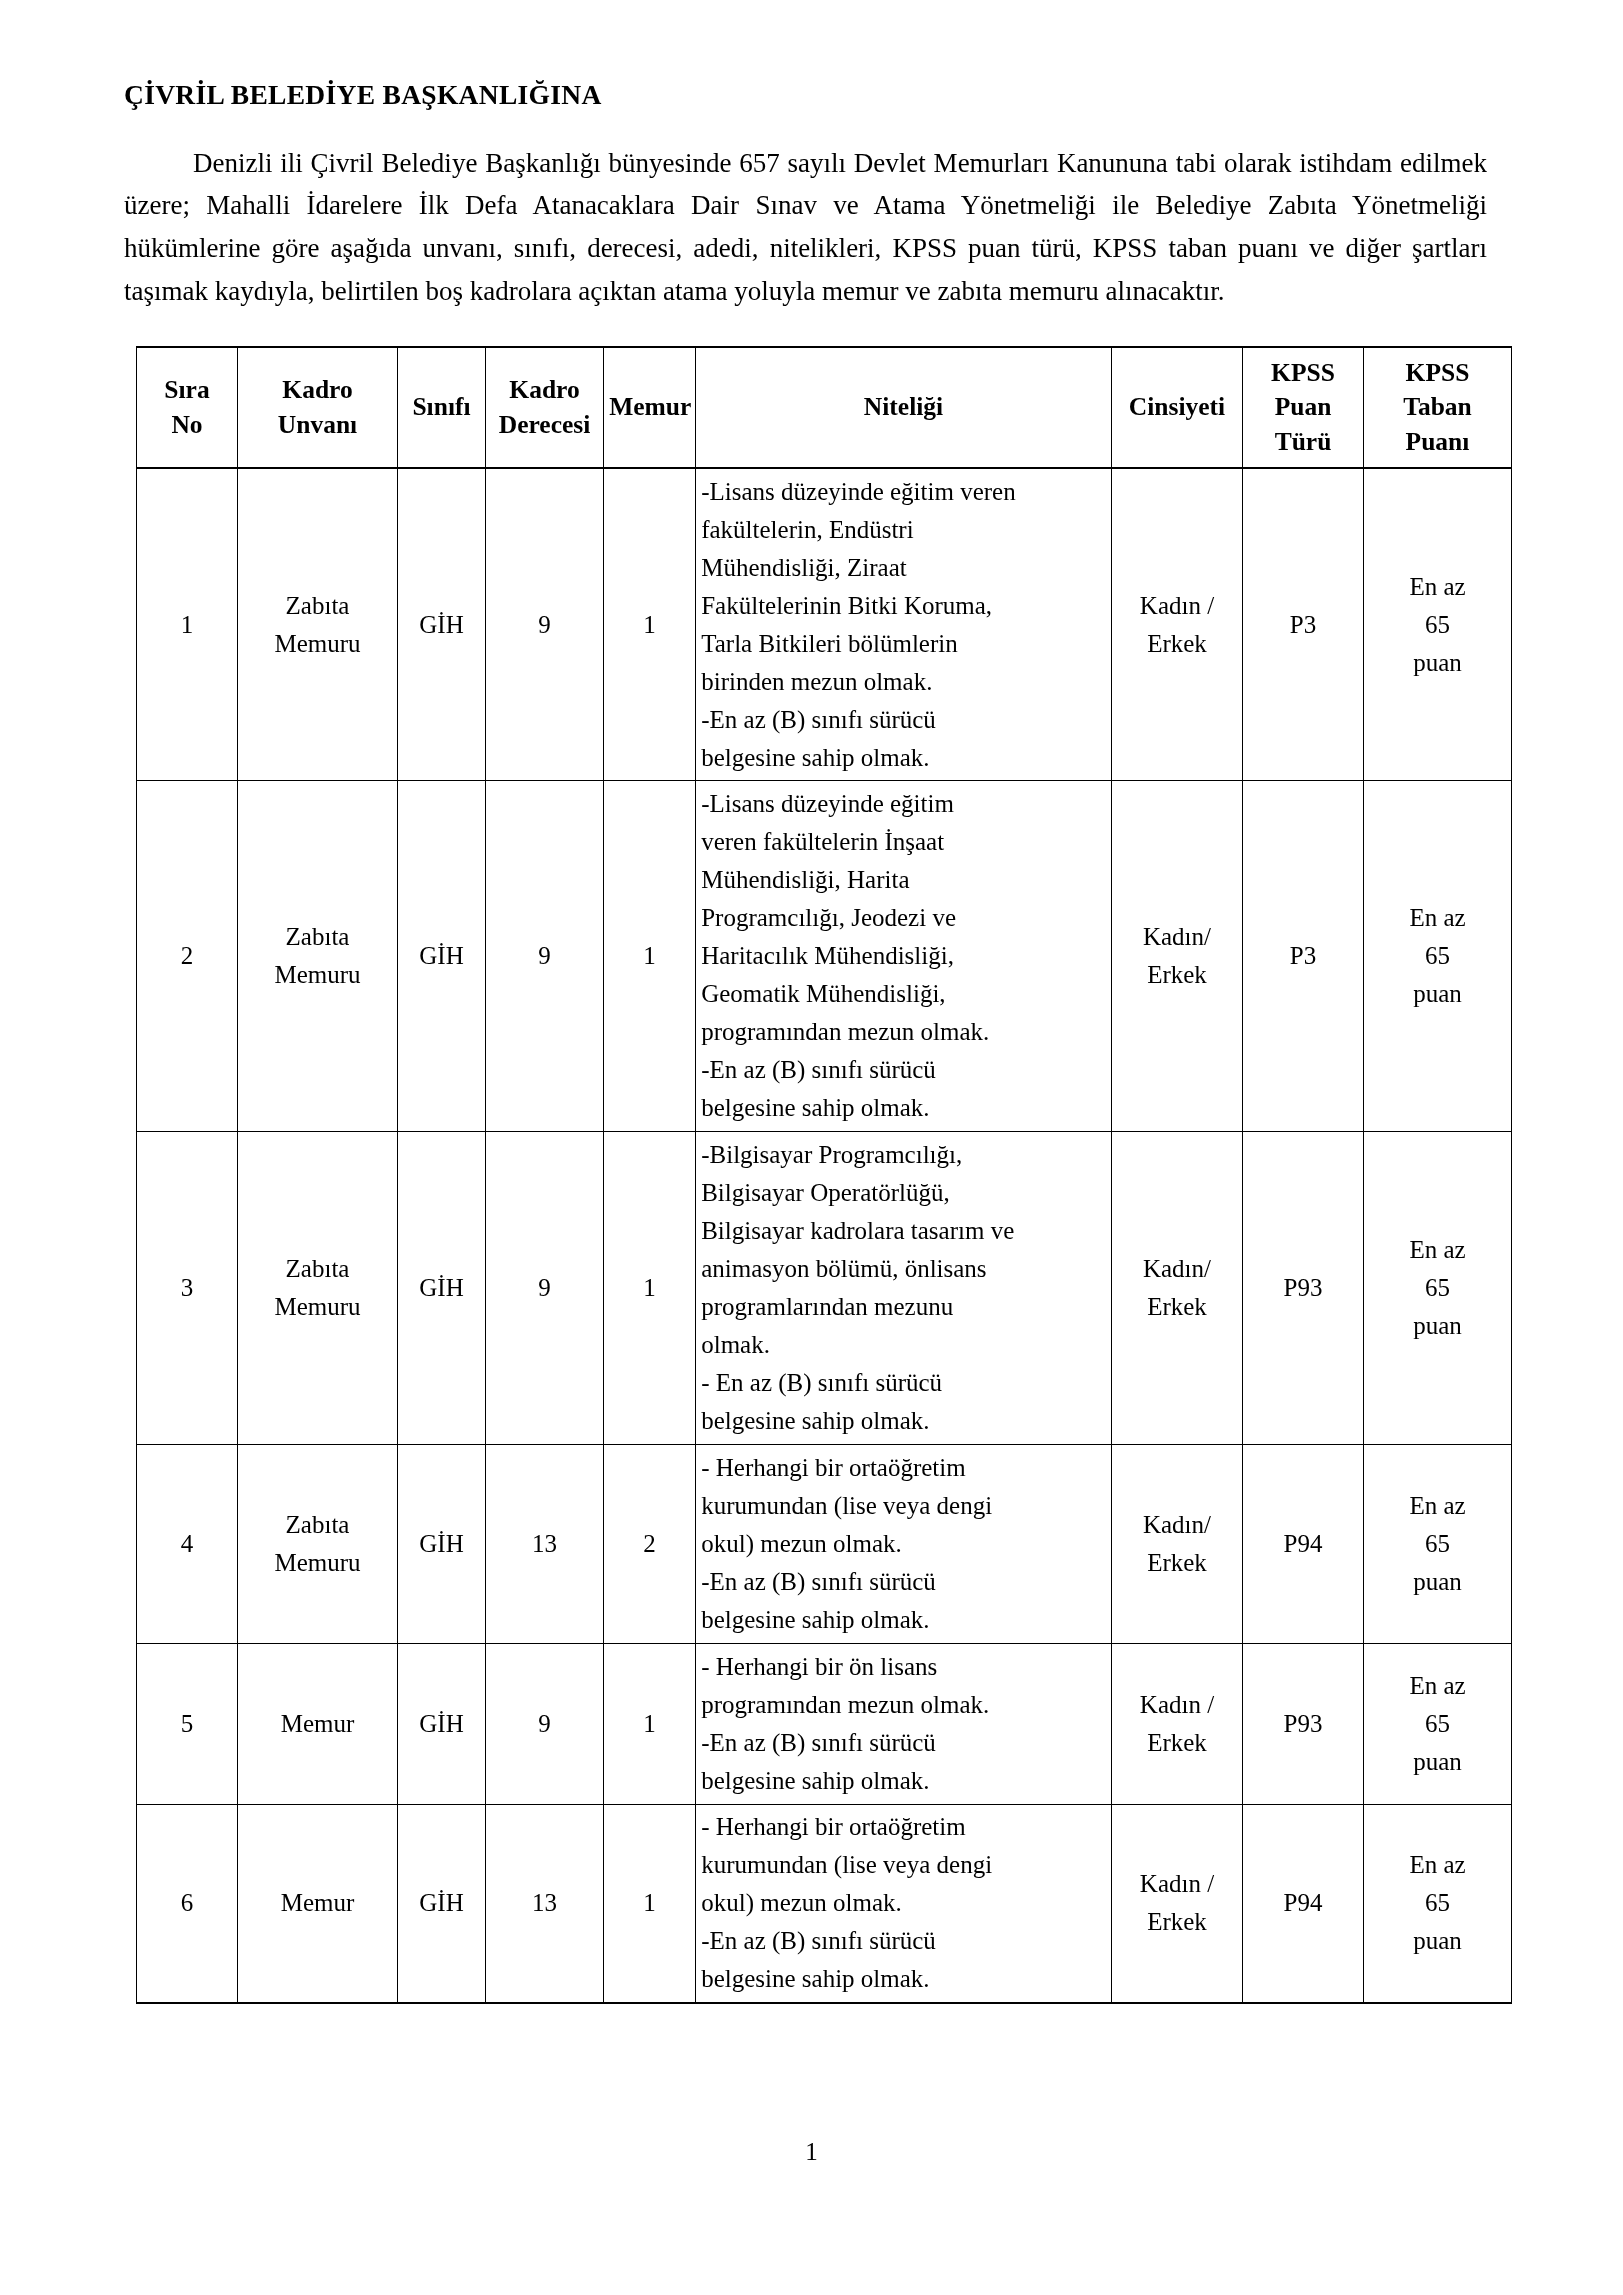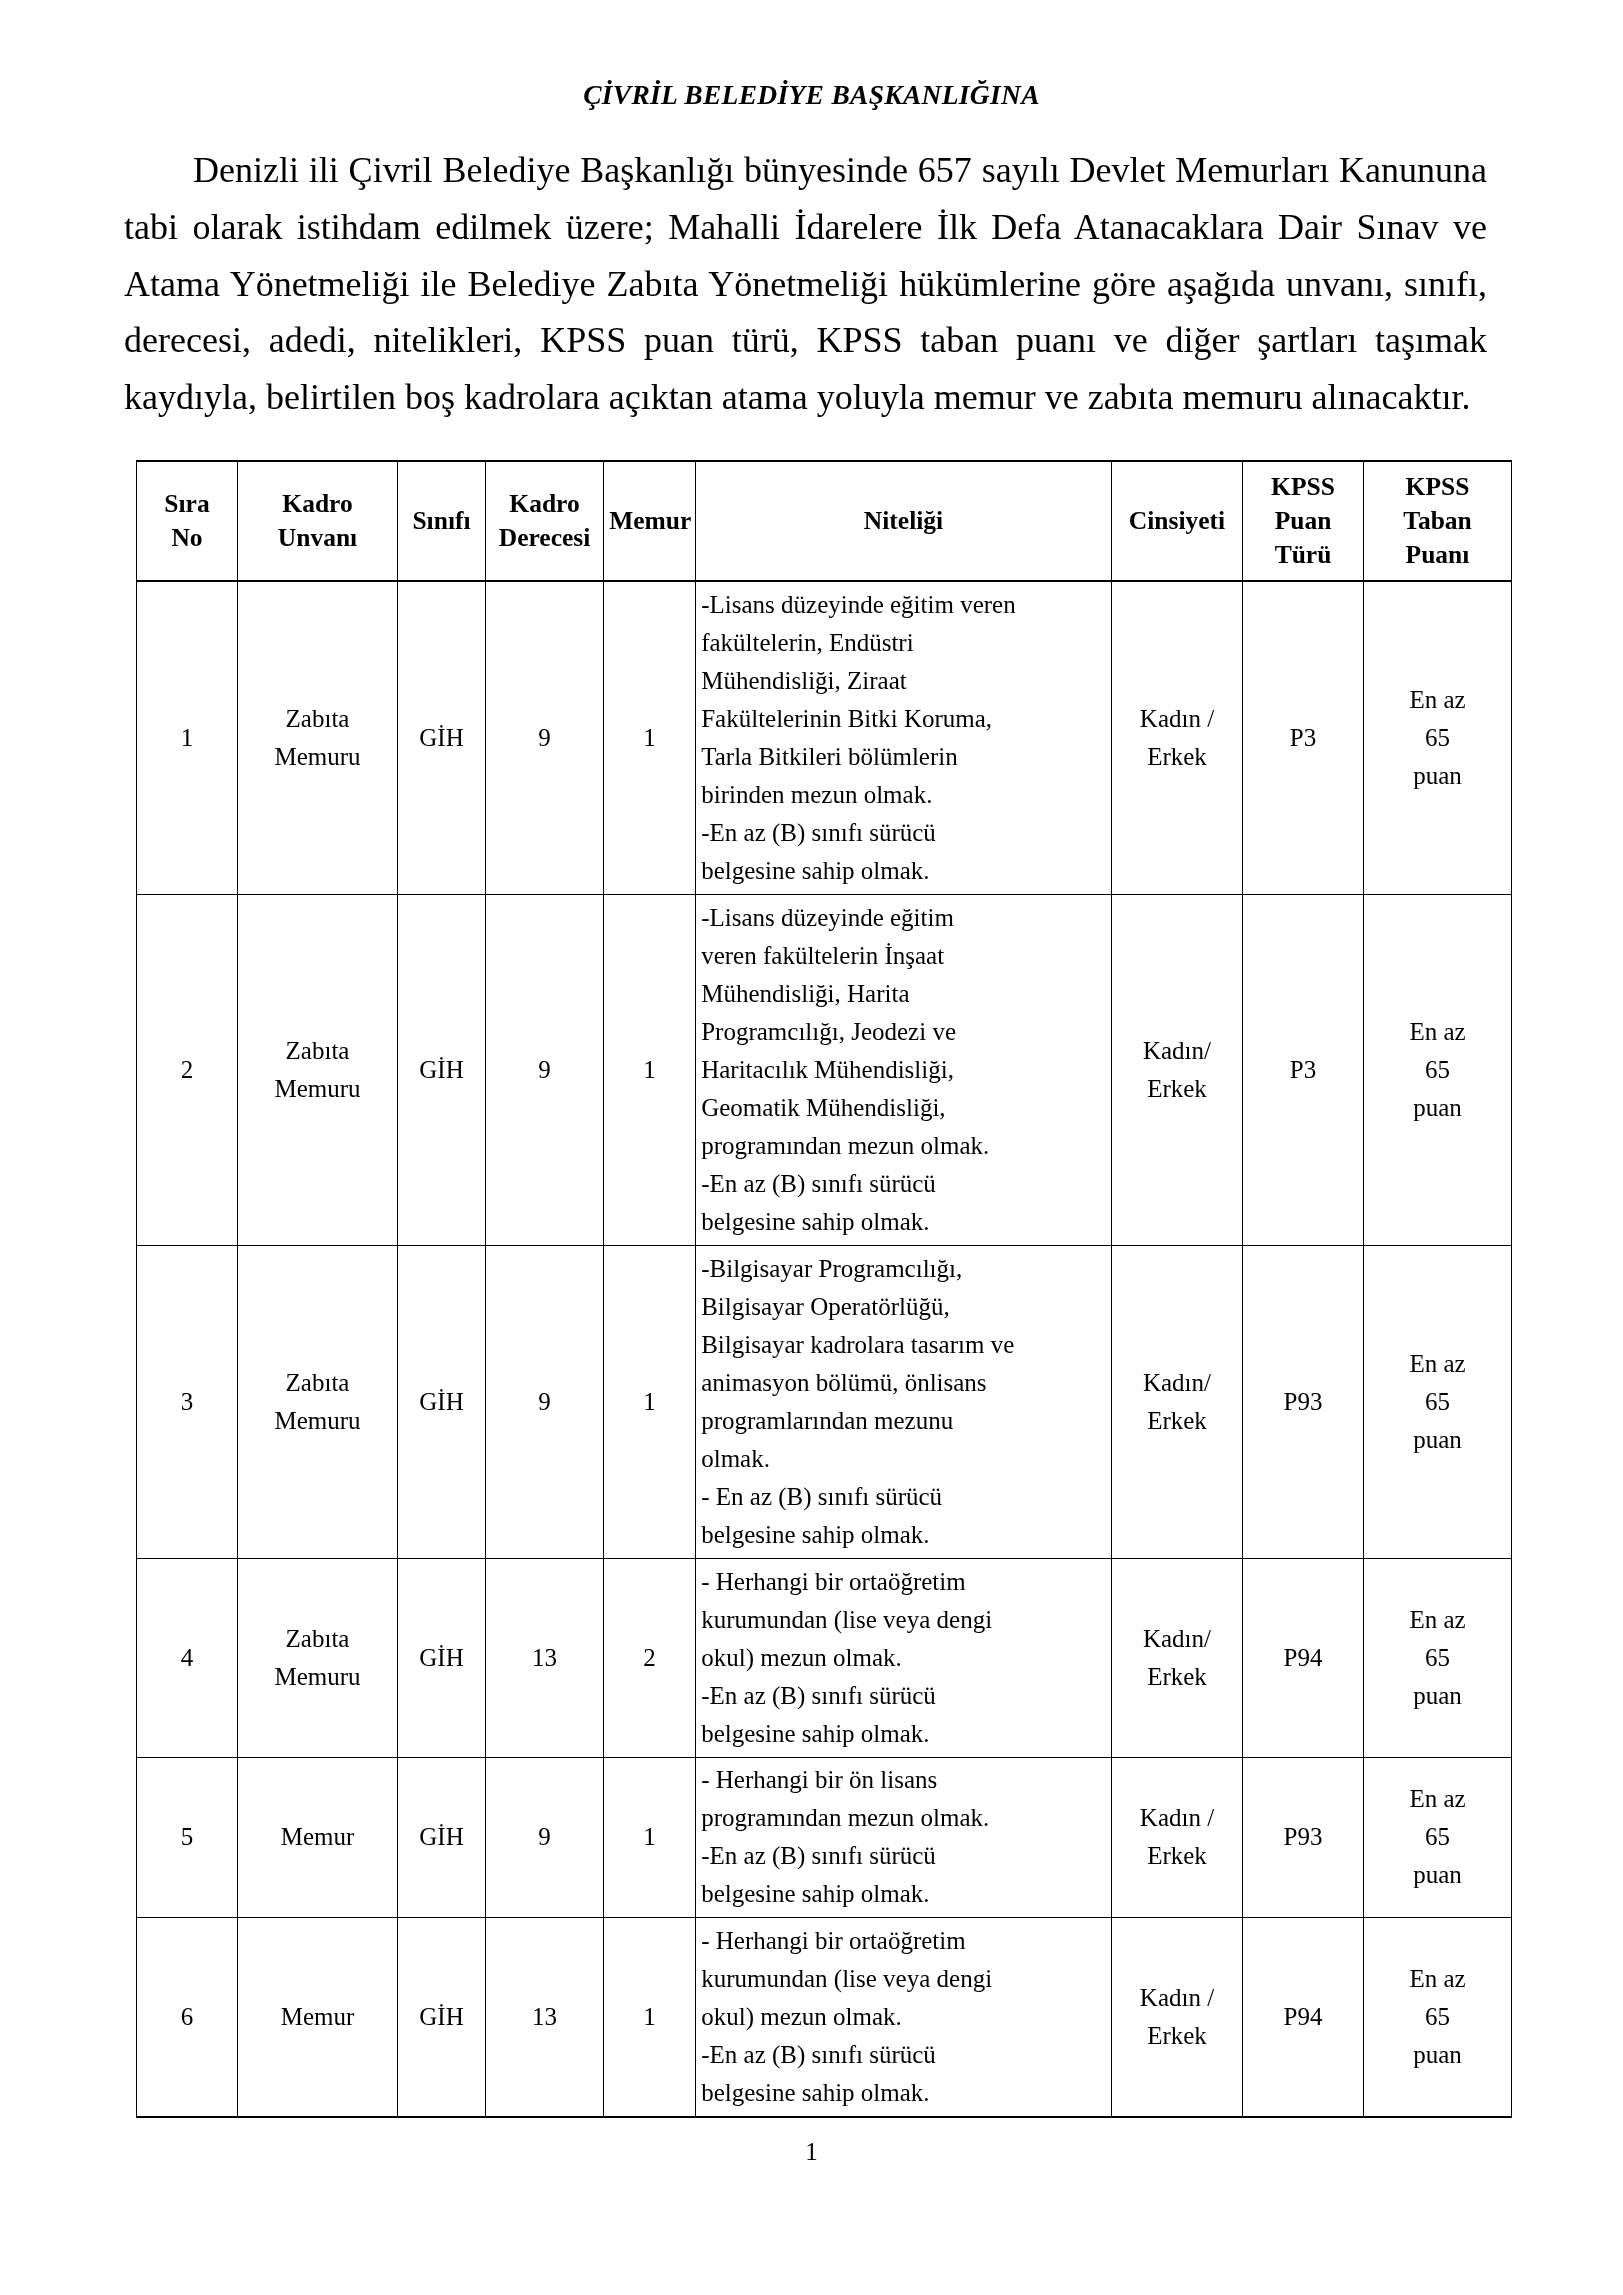--- a/index.html
+++ b/index.html
@@ -15,37 +15,35 @@
     position: relative;
     width: 1623px;
     height: 2295px;
     background: #ffffff;
     box-sizing: border-box;
     padding: 77px 124px 0 124px;
   }
 
   
   .title-block {
-    text-align: center;
     margin: 0 0 29px 0;
-    font-style: italic;
   }
   .doc-title-line {
     font-weight: bold;
     font-size: 27.5px;
     line-height: 1.30;
     letter-spacing: 0.3px;
   }
   .doc-title-line.second {
     font-size: 27.5px;
   }
 
   
   .intro {
-    font-size: 36px;
+    font-size: 27px;
     line-height: 1.58;
     text-align: justify;
     text-justify: inter-word;
     text-indent: 69px;
     margin: 0 12px 34px 0;
     hyphens: none;
   }
 
   
   table.cadre {

